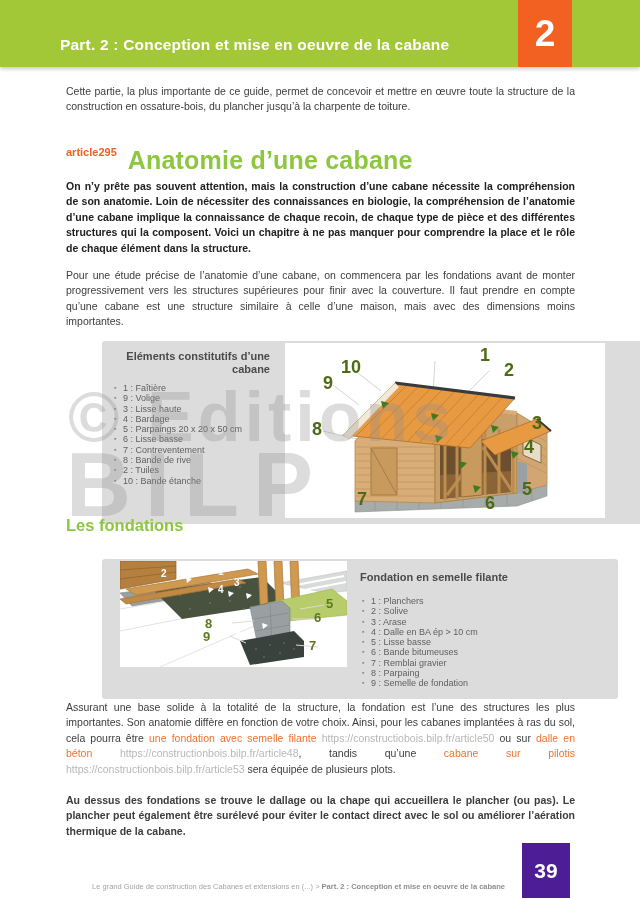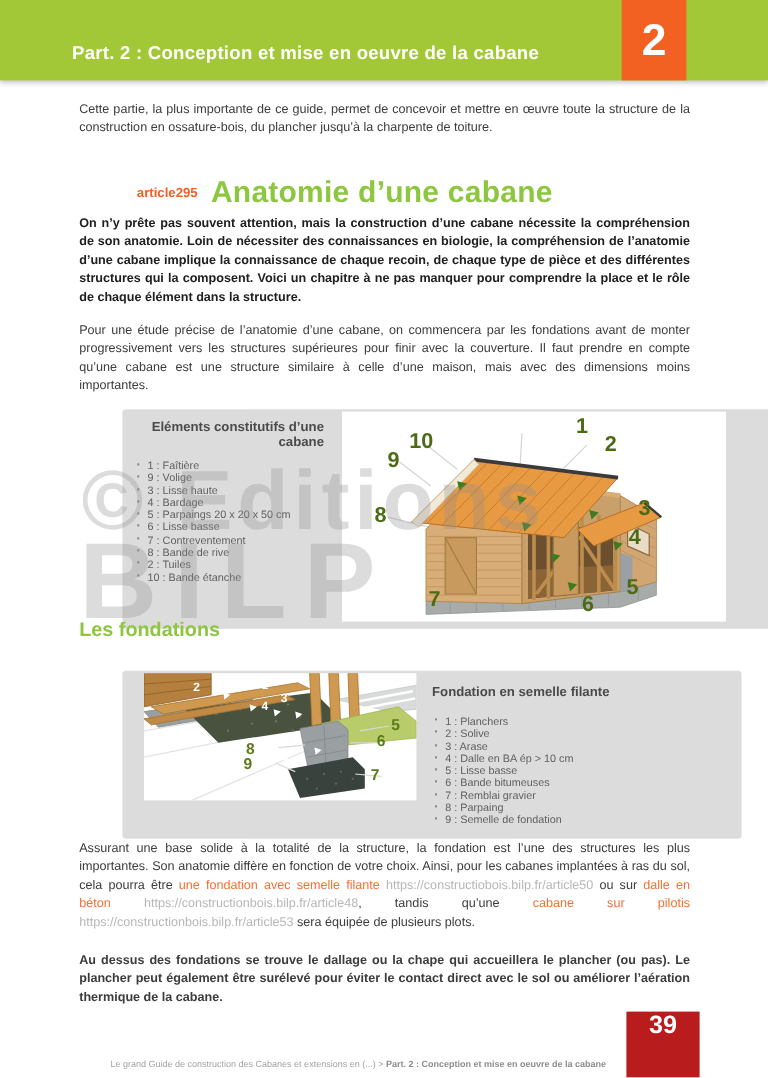--- a/index.html
+++ b/index.html
@@ -9,21 +9,21 @@
 
   
   .banner{left:0;top:0;width:640px;height:67px;background:#a2c837;box-shadow:0 2px 4px rgba(0,0,0,.22);}
   .banner-title{left:60px;top:36px;font-size:15.5px;font-weight:bold;color:#ffffff;letter-spacing:.2px;}
   .chapter-box{left:518px;top:0;width:54px;height:67px;background:#f26122;display:flex;align-items:center;justify-content:center;}
   .chapter-num{font-size:37px;font-weight:bold;color:#ffffff;line-height:1;}
 
   
   .bodytxt{left:66px;width:509px;font-size:10.5px;line-height:15.4px;color:#3c3c3c;text-align:justify;margin:0;}
   .lead{font-weight:bold;color:#202020;}
-  .article-head{left:66px;top:146px;width:509px;display:flex;align-items:center;margin-left:48px;}
+  .article-head{left:66px;top:146px;width:509px;display:flex;align-items:flex-start;}
   .article-id{font-size:11px;font-weight:bold;color:#f26122;margin-right:11px;}
   .article-title{font-size:25px;font-weight:bold;color:#8dc63f;letter-spacing:.2px;}
   .h2{left:66px;top:516px;font-size:16.5px;font-weight:bold;color:#8dc63f;margin:0;}
 
   
   .figure{background:#dcdcdc;border-radius:3px;}
   .fig1{left:62px;top:325px;width:567px;height:183px;}
   .fig2{left:62px;top:543px;width:516px;height:140px;}
   .panel{background:#ffffff;}
   .fig1 .panel{left:183px;top:2px;width:320px;height:175px;}
@@ -45,21 +45,21 @@
   .url{color:#b7b7b7;}
 
   
   .wm{color:#8f8f8f;opacity:.30;font-weight:bold;pointer-events:none;z-index:5;line-height:1;}
   .wm1{left:68px;top:382px;font-size:70px;letter-spacing:4px;}
   .wm2{left:66px;top:440px;font-size:90px;letter-spacing:14px;}
 
   
   .footer-bc{left:62px;top:862px;width:443px;text-align:right;font-size:7.5px;color:#a3a3a3;margin-top:20px;}
   .footer-bc b{color:#8d8d8d;}
-  .page-box{left:522px;top:843px;width:61px;height:55px;background:#b91c1c;display:flex;align-items:flex-start;justify-content:center;}
+  .page-box{left:522px;top:843px;width:48px;height:55px;background:#4c1d95;display:flex;align-items:center;justify-content:center;}
   .page-num{font-size:21px;font-weight:bold;color:#ffffff;}
 
   svg{display:block;}
 </style>
 </head>
 <body>
 
 <div class="page">
 
   <header class="abs banner">

